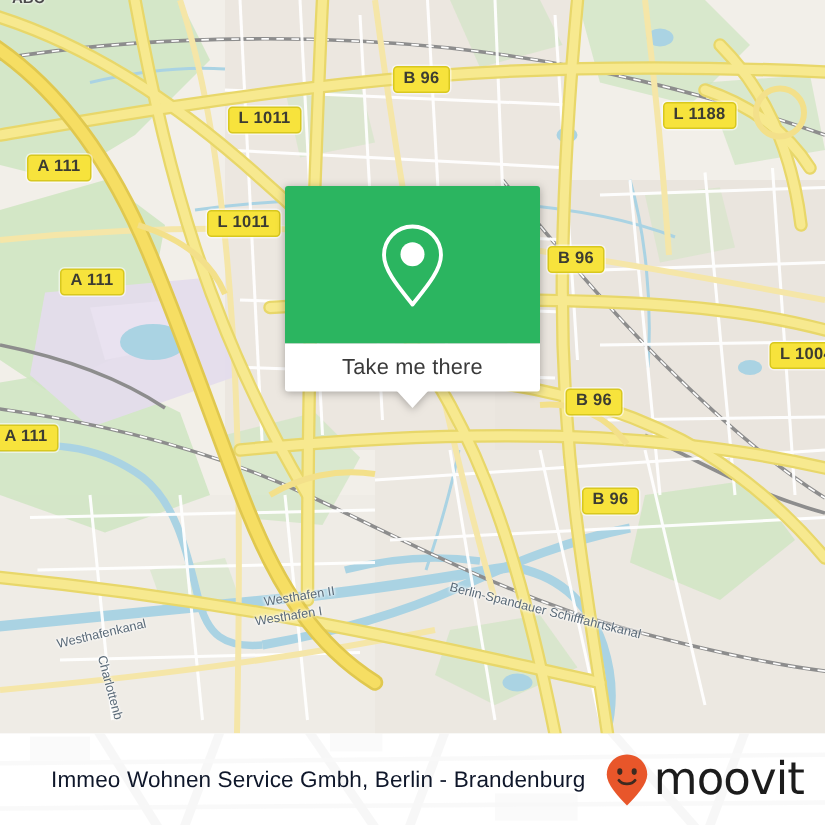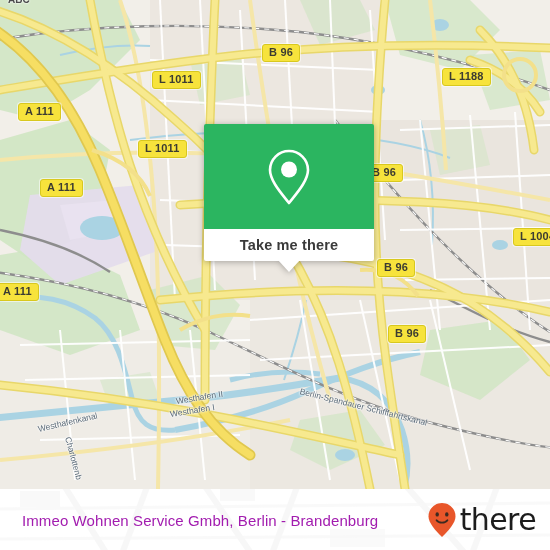--- a/index.html
+++ b/index.html
@@ -46,23 +46,22 @@
   
   #top-clip-label{
     position:absolute;left:8px;top:-6px;
     color:#4c4c4c;font-size:10px;font-weight:600;
     font-family:"Liberation Sans","DejaVu Sans",sans-serif;
     text-shadow:0 0 2px #fff,0 0 2px #fff;
   }
 
   
   #card{
-    position:absolute;left:204px;top:124px;width:170px;height:137px;
+    position:absolute;left:190px;top:124px;width:170px;height:137px;
     filter:drop-shadow(0 1px 3px rgba(0,0,0,.30));
-    font-weight:bold;
   }
   #card-green{
     width:170px;height:105px;
     background:#2bb560;
     border-radius:2px 2px 0 0;
     display:flex;align-items:center;justify-content:center;
   }
   #card-white{
     position:relative;
     width:170px;height:32px;
@@ -97,22 +96,22 @@
     background:#ffffff;overflow:hidden;
   }
   #footer-watermark{
     position:absolute;left:0;top:0;width:550px;height:61px;opacity:.40;
   }
   #footer-inner{
     position:relative;width:550px;height:61px;
     display:flex;align-items:center;
   }
   #footer-title{
-    position:absolute;left:22px;top:50%;transform:translateY(-50%);
-    color:#a21caf;font-size:15px;letter-spacing:.1px;white-space:nowrap;
+    position:absolute;left:34px;top:50%;transform:translateY(-50%);
+    color:#0f172a;font-size:15px;letter-spacing:.1px;white-space:nowrap;
     font-family:"Liberation Sans","DejaVu Sans",sans-serif;
   }
   #brand{
     position:absolute;right:14px;top:50%;transform:translateY(-50%);
     display:flex;align-items:center;gap:3px;
   }
   #brand-word{
     color:#1c1c1c;font-size:30px;line-height:30px;font-weight:400;
     letter-spacing:-.6px;
     font-family:"DejaVu Sans","Liberation Sans",sans-serif;
@@ -335,18 +334,18 @@
 
     <div id="footer-inner">
       <div id="footer-title">Immeo Wohnen Service Gmbh, Berlin - Brandenburg</div>
       <div id="brand">
         <svg width="30" height="36" viewBox="0 0 30 36">
           <path d="M15 1 C7.5 1 1.5 7 1.5 14.4 C1.5 21 9 29 15 35 C21 29 28.5 21 28.5 14.4 C28.5 7 22.5 1 15 1 Z" fill="#e8562a"></path>
           <ellipse cx="10.2" cy="12.4" rx="1.7" ry="2.2" fill="#3d2a20"></ellipse>
           <ellipse cx="19.8" cy="12.4" rx="1.7" ry="2.2" fill="#3d2a20"></ellipse>
           <path d="M9.6 18.2 C11.8 21.4 18.2 21.4 20.4 18.2" fill="none" stroke="#3d2a20" stroke-width="1.9" stroke-linecap="round"></path>
         </svg>
-        <span id="brand-word" style="color: rgb(28, 28, 28);">there</span>
+        <span id="brand-word" style="color: rgb(28, 28, 28);">moovit</span>
       </div>
     </div>
   </div>
 
 </div>
 
 </body></html>

